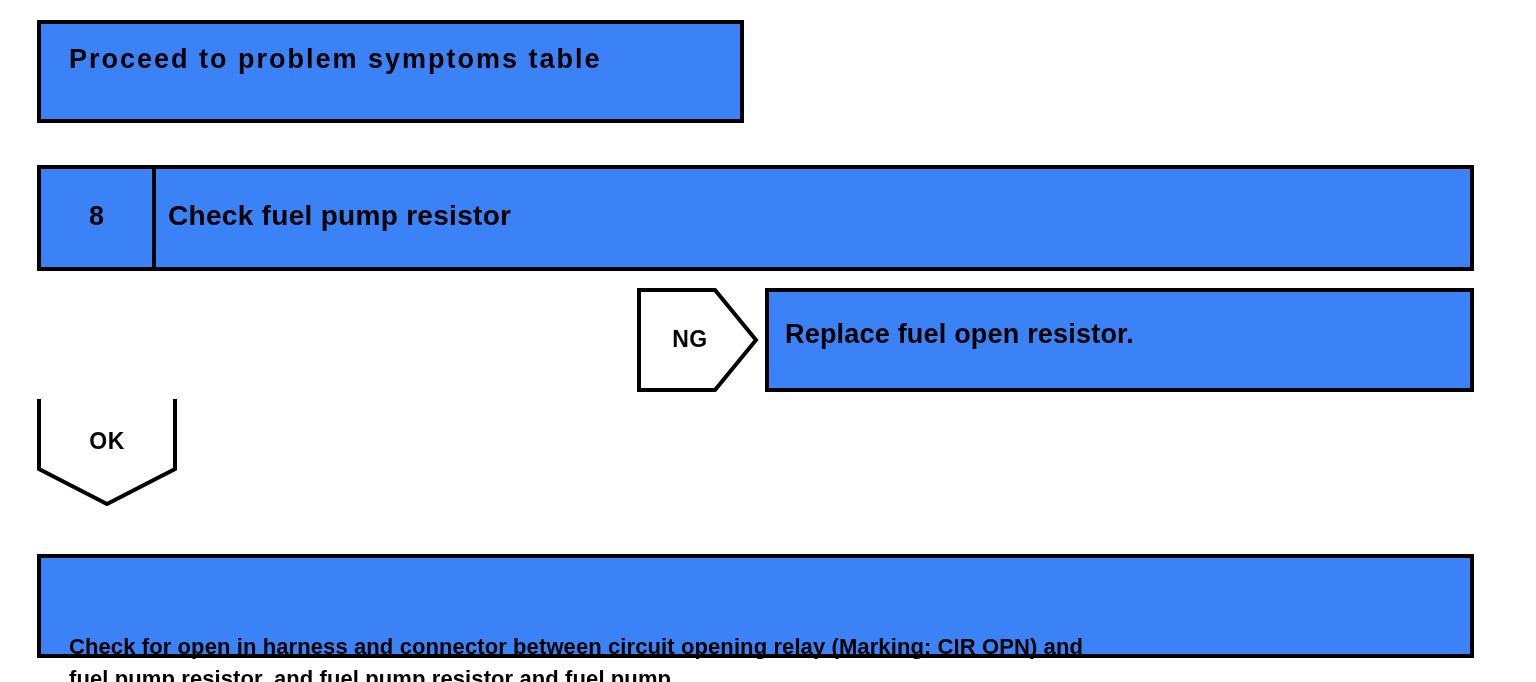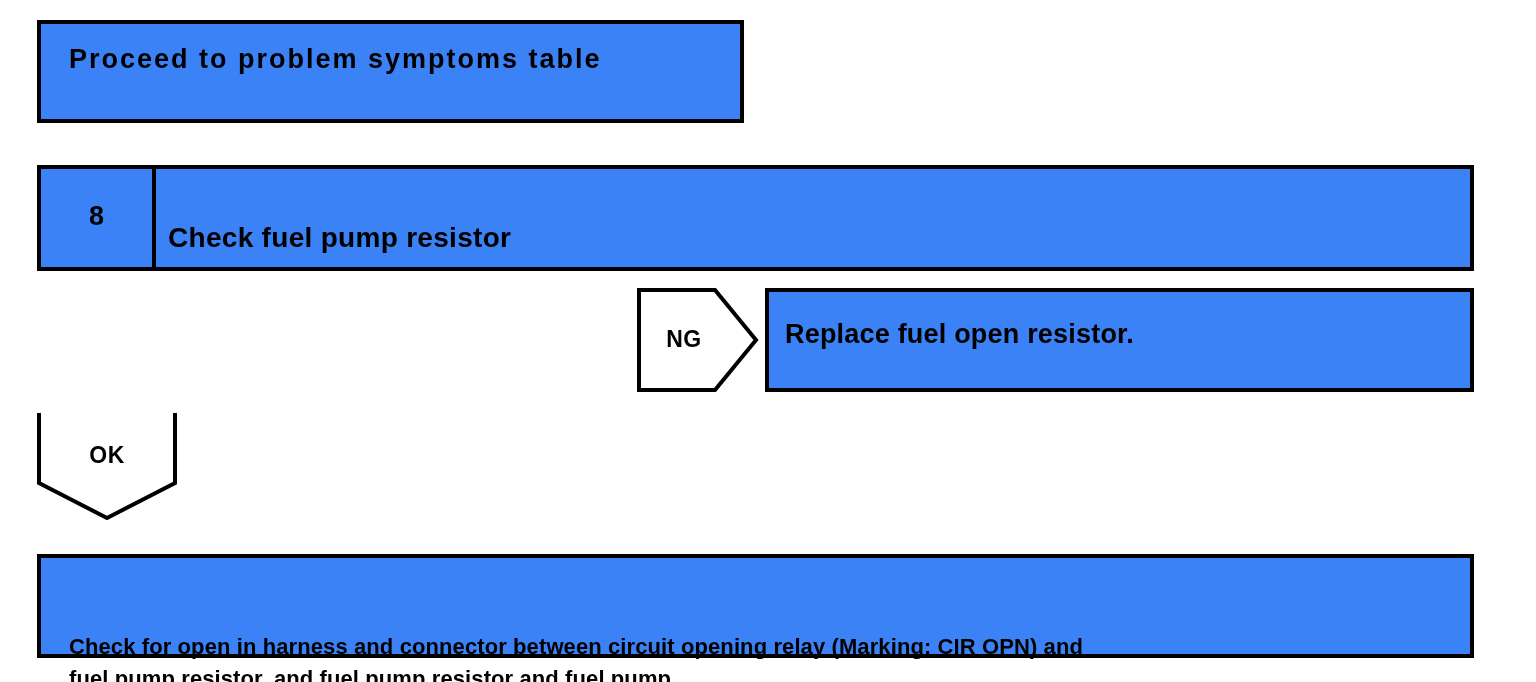--- a/index.html
+++ b/index.html
@@ -78,39 +78,38 @@
     font-size: 27px;
     font-weight: bold;
   }
   #step8-title {
     position: absolute;
     left: 127px;
     top: 31px;
     font-size: 28px;
     font-weight: bold;
     letter-spacing: 0.3px;
-    margin-top: 22px;
   }
 
   
   .arrow-right {
     position: absolute;
     left: 637px;
     top: 288px;
     width: 122px;
     height: 104px;
   }
   .arrow-right svg {
     display: block;
     width: 122px;
     height: 104px;
   }
   .arrow-right .arrow-label {
     position: absolute;
-    left: 2px;
+    left: 8px;
     top: 38px;
     width: 90px;
     text-align: center;
     font-size: 23px;
     font-weight: bold;
     letter-spacing: 0.5px;
   }
 
   
   #box-replace {
@@ -123,21 +122,21 @@
     left: 16px;
     top: 29px;
     font-size: 27px;
     letter-spacing: 0.2px;
   }
 
   
   .arrow-down {
     position: absolute;
     left: 37px;
-    top: 413px;
+    top: 399px;
     width: 168px;
     height: 107px;
   }
   .arrow-down svg {
     display: block;
     width: 140px;
     height: 107px;
   }
   .arrow-down .arrow-label {
     position: absolute;

